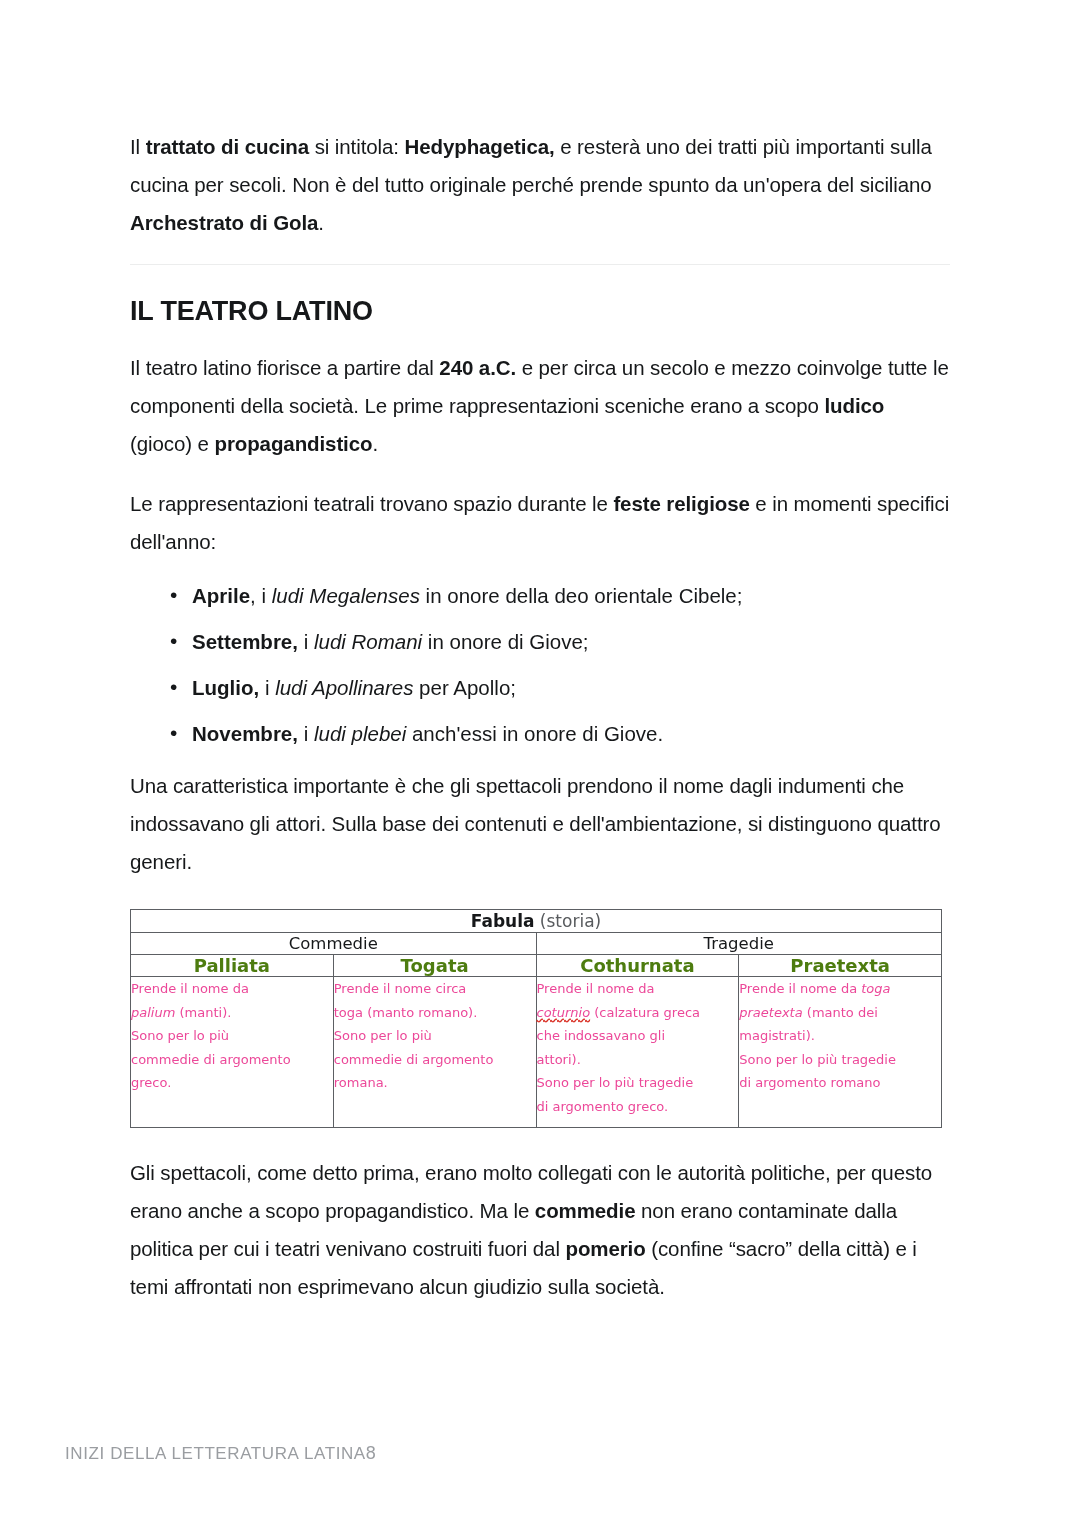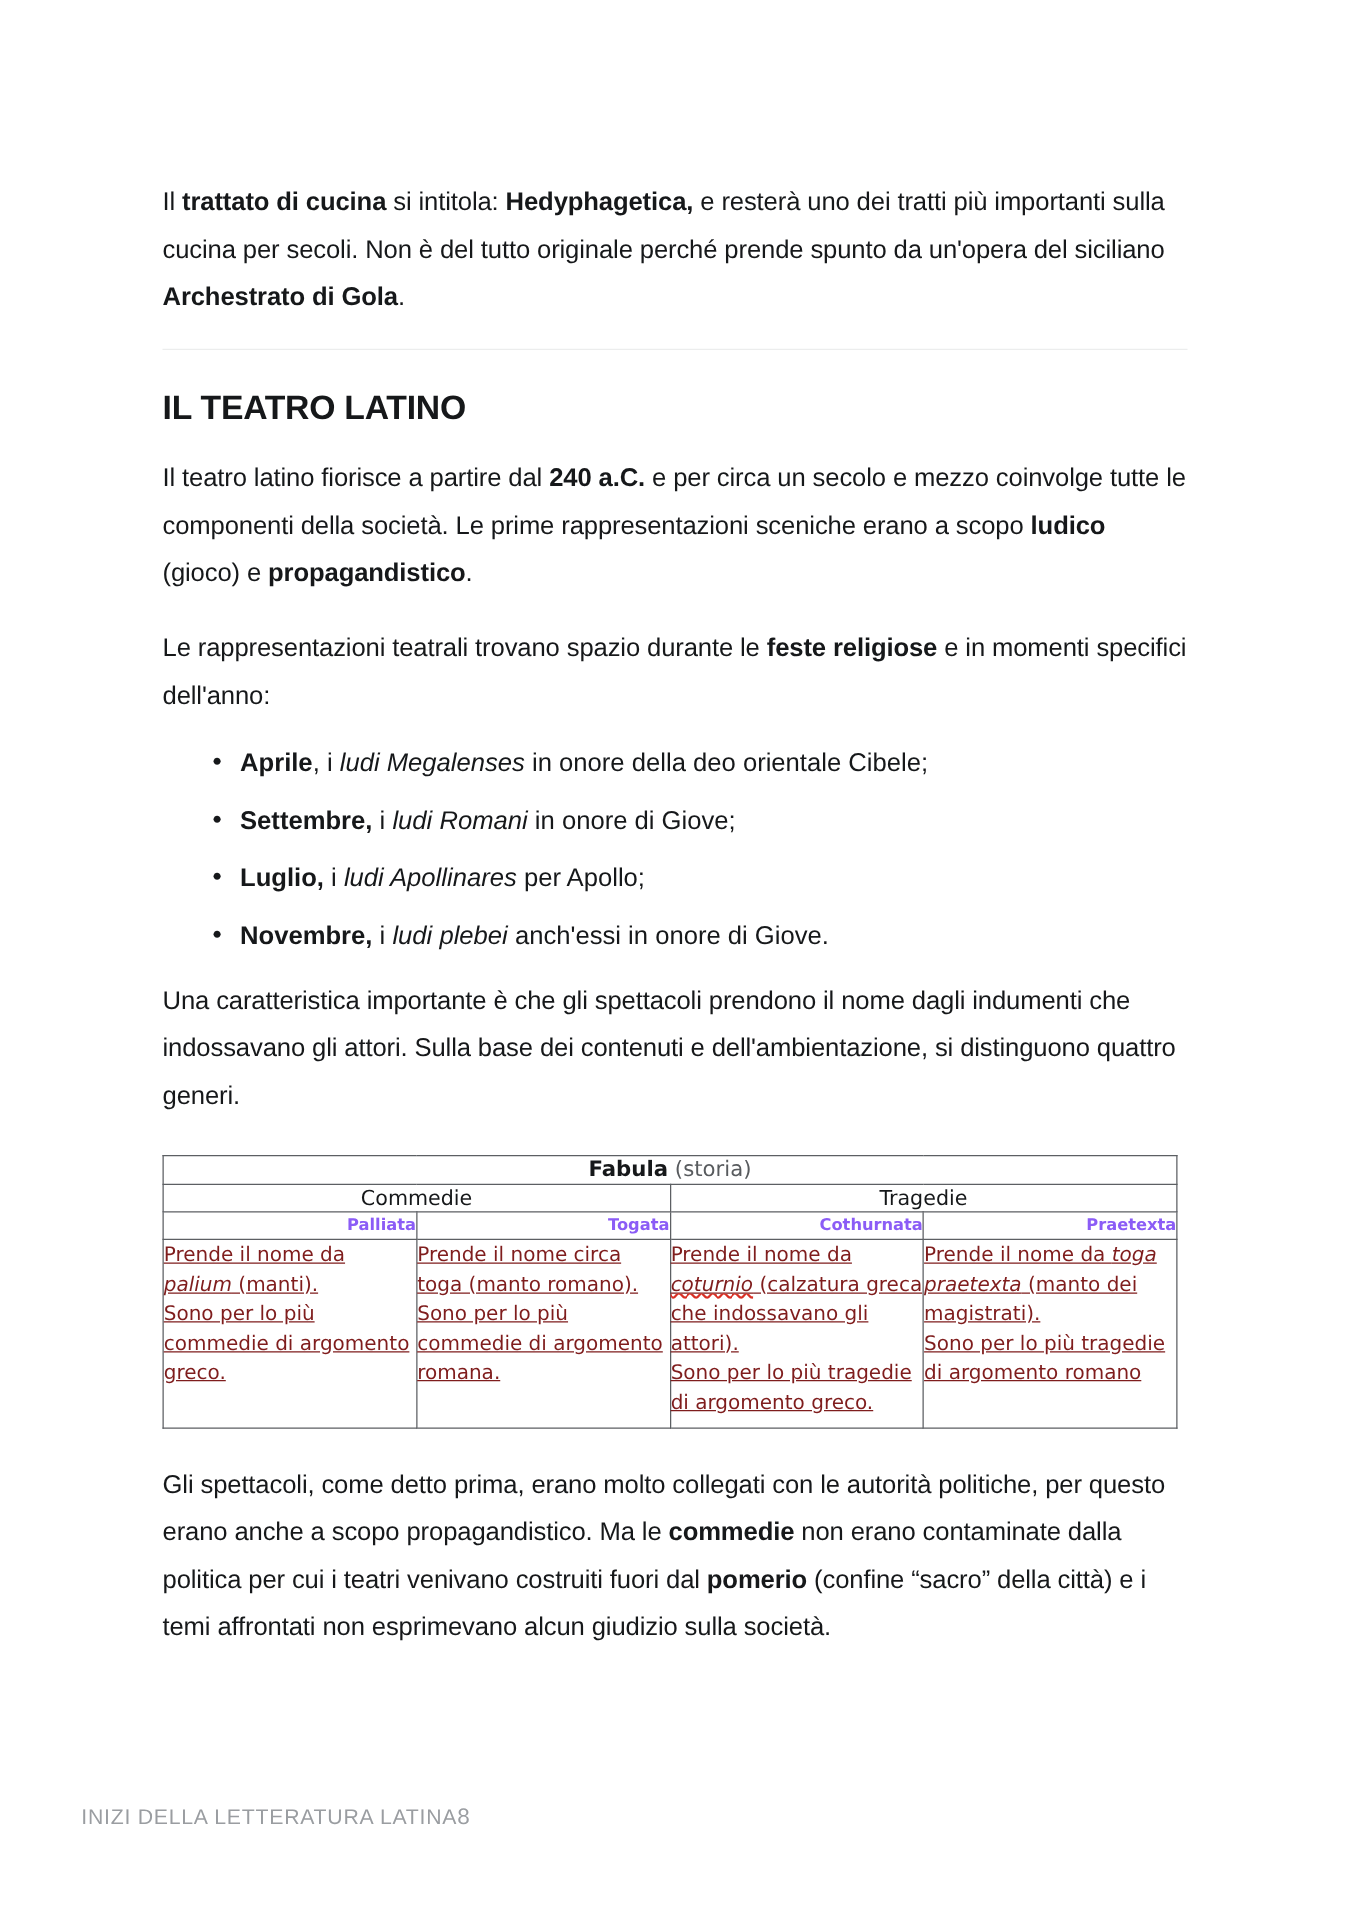--- a/index.html
+++ b/index.html
@@ -19,21 +19,21 @@
 
   .page {
     position: absolute;
     inset: 0;
     background: #ffffff;
   }
 
   .content {
     position: absolute;
     left: 130px;
-    top: 143px;
+    top: 128px;
     width: 820px;
   }
 
   
   p.body-text {
     margin: 0 0 22px 0;
     font-size: 20.5px;
     line-height: 38px;
     color: #16181a;
     letter-spacing: -0.1px;
@@ -116,34 +116,33 @@
 
   .cell-sub {
     text-align: center;
     padding: 10px 6px 11px 6px;
     font-size: 16.5px;
     line-height: 21px;
     font-weight: 400;
     color: #16181a;
   }
   .cell-head {
-    text-align: right;
+    text-align: center;
     padding: 9px 6px 10px 6px;
-    font-size: 13px;
+    font-size: 18px;
     line-height: 21px;
     font-weight: 700;
-    color: #8b5cf6;
+    color: #4d7c0f;
   }
   .cell-body {
     padding: 11px 12px 16px 11px;
-    font-size: 16px;
+    font-size: 13px;
     line-height: 23.5px;
-    color: #7f1d1d;
+    color: #ec4899;
     height: 150px;
-    text-decoration: underline;
   }
   .cell-body .it { font-style: italic; }
   .misspelled {
     font-style: italic;
     text-decoration: underline wavy #d93025;
     text-decoration-skip-ink: none;
     -webkit-text-decoration: underline wavy #d93025;
   }
 
   

